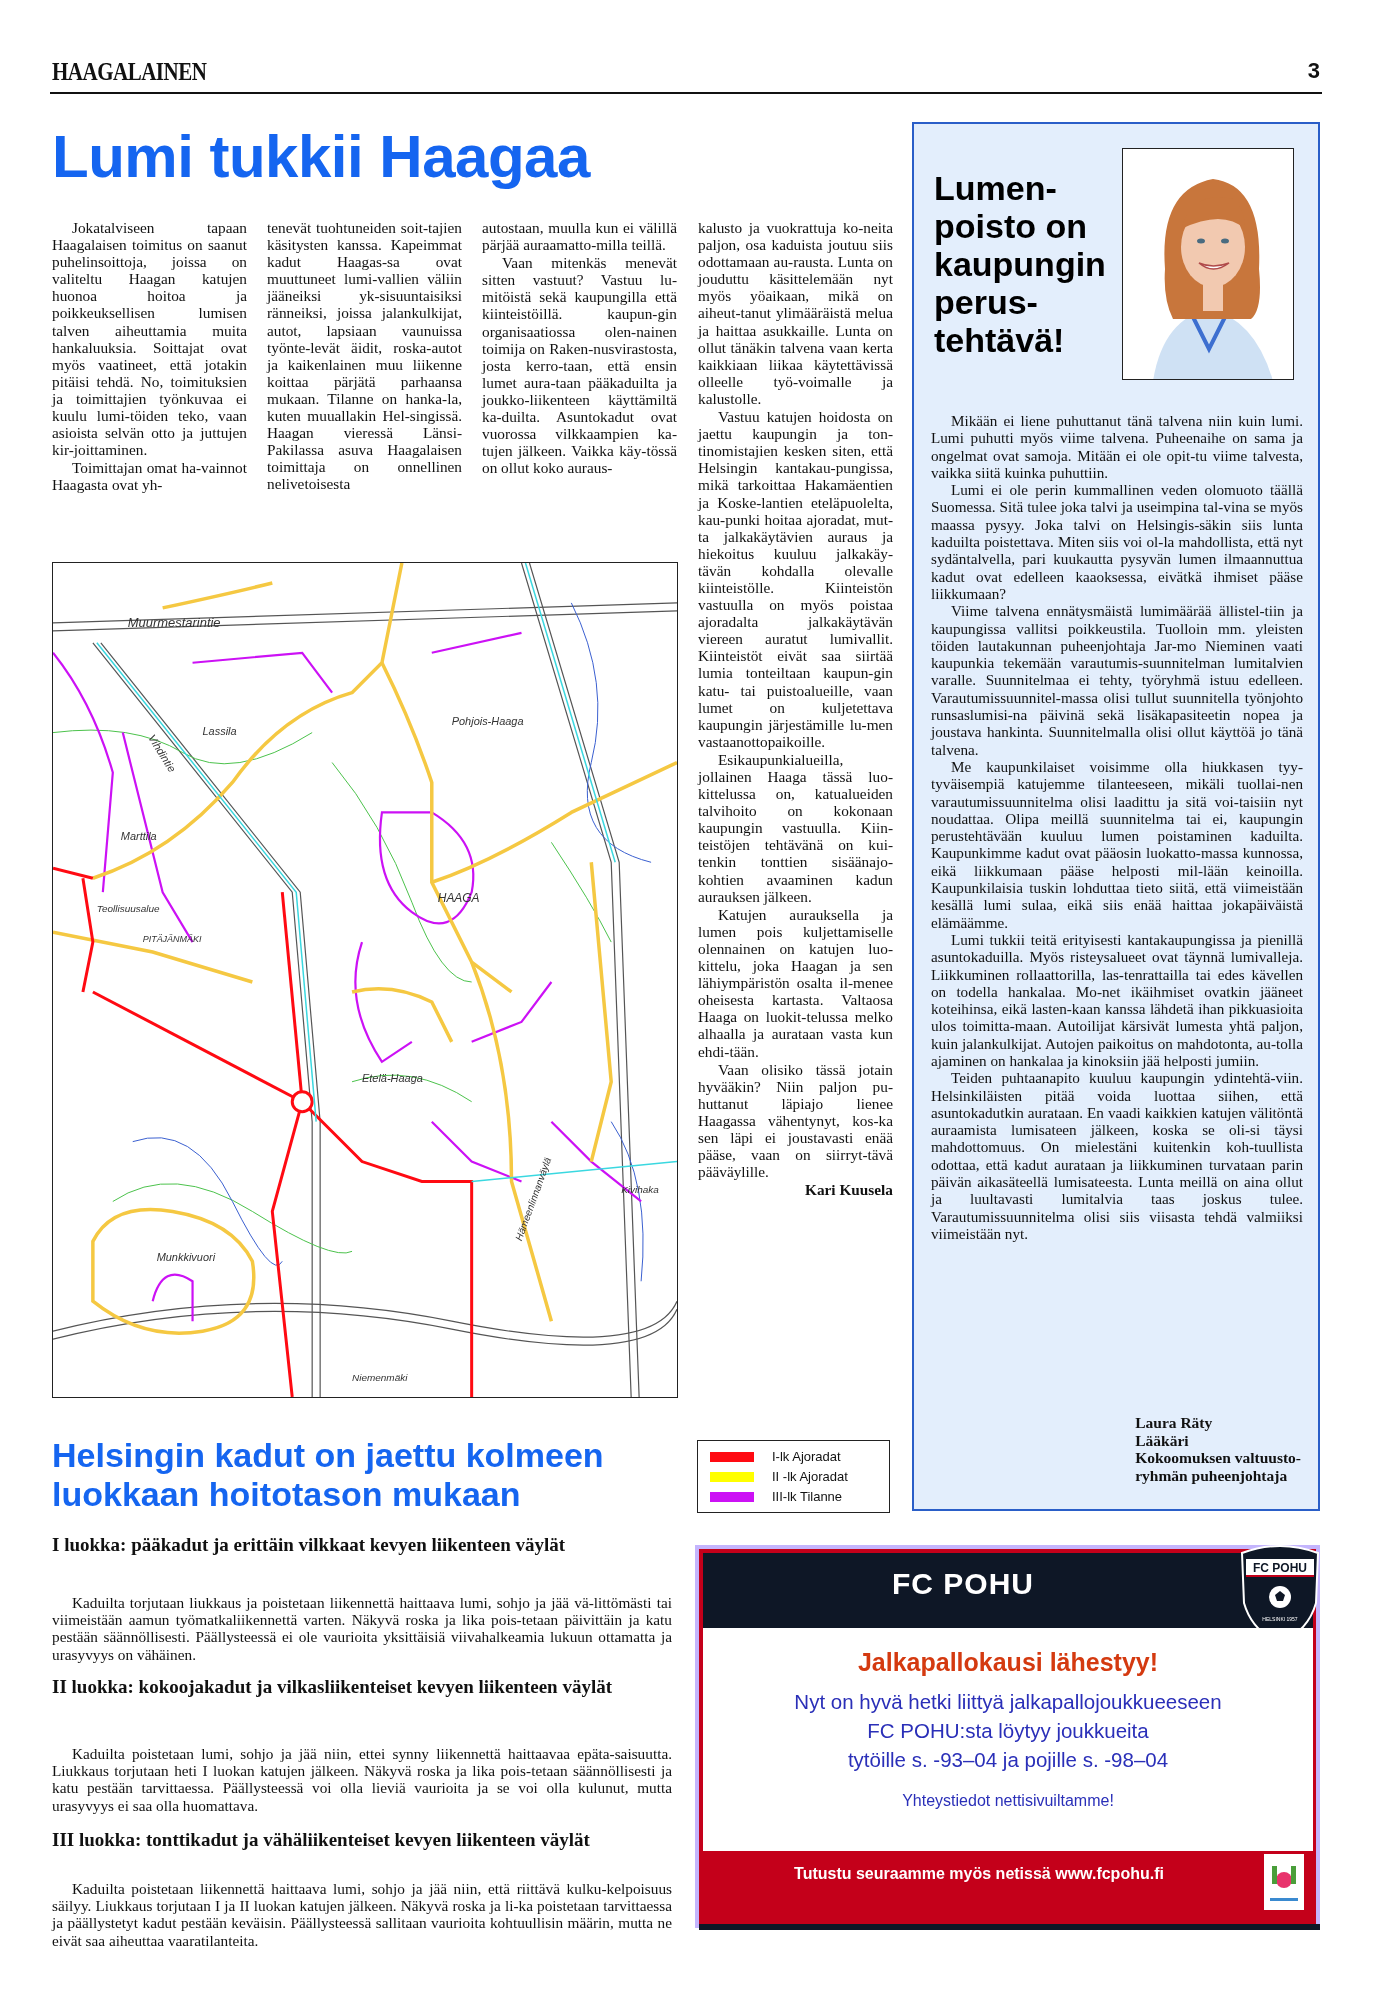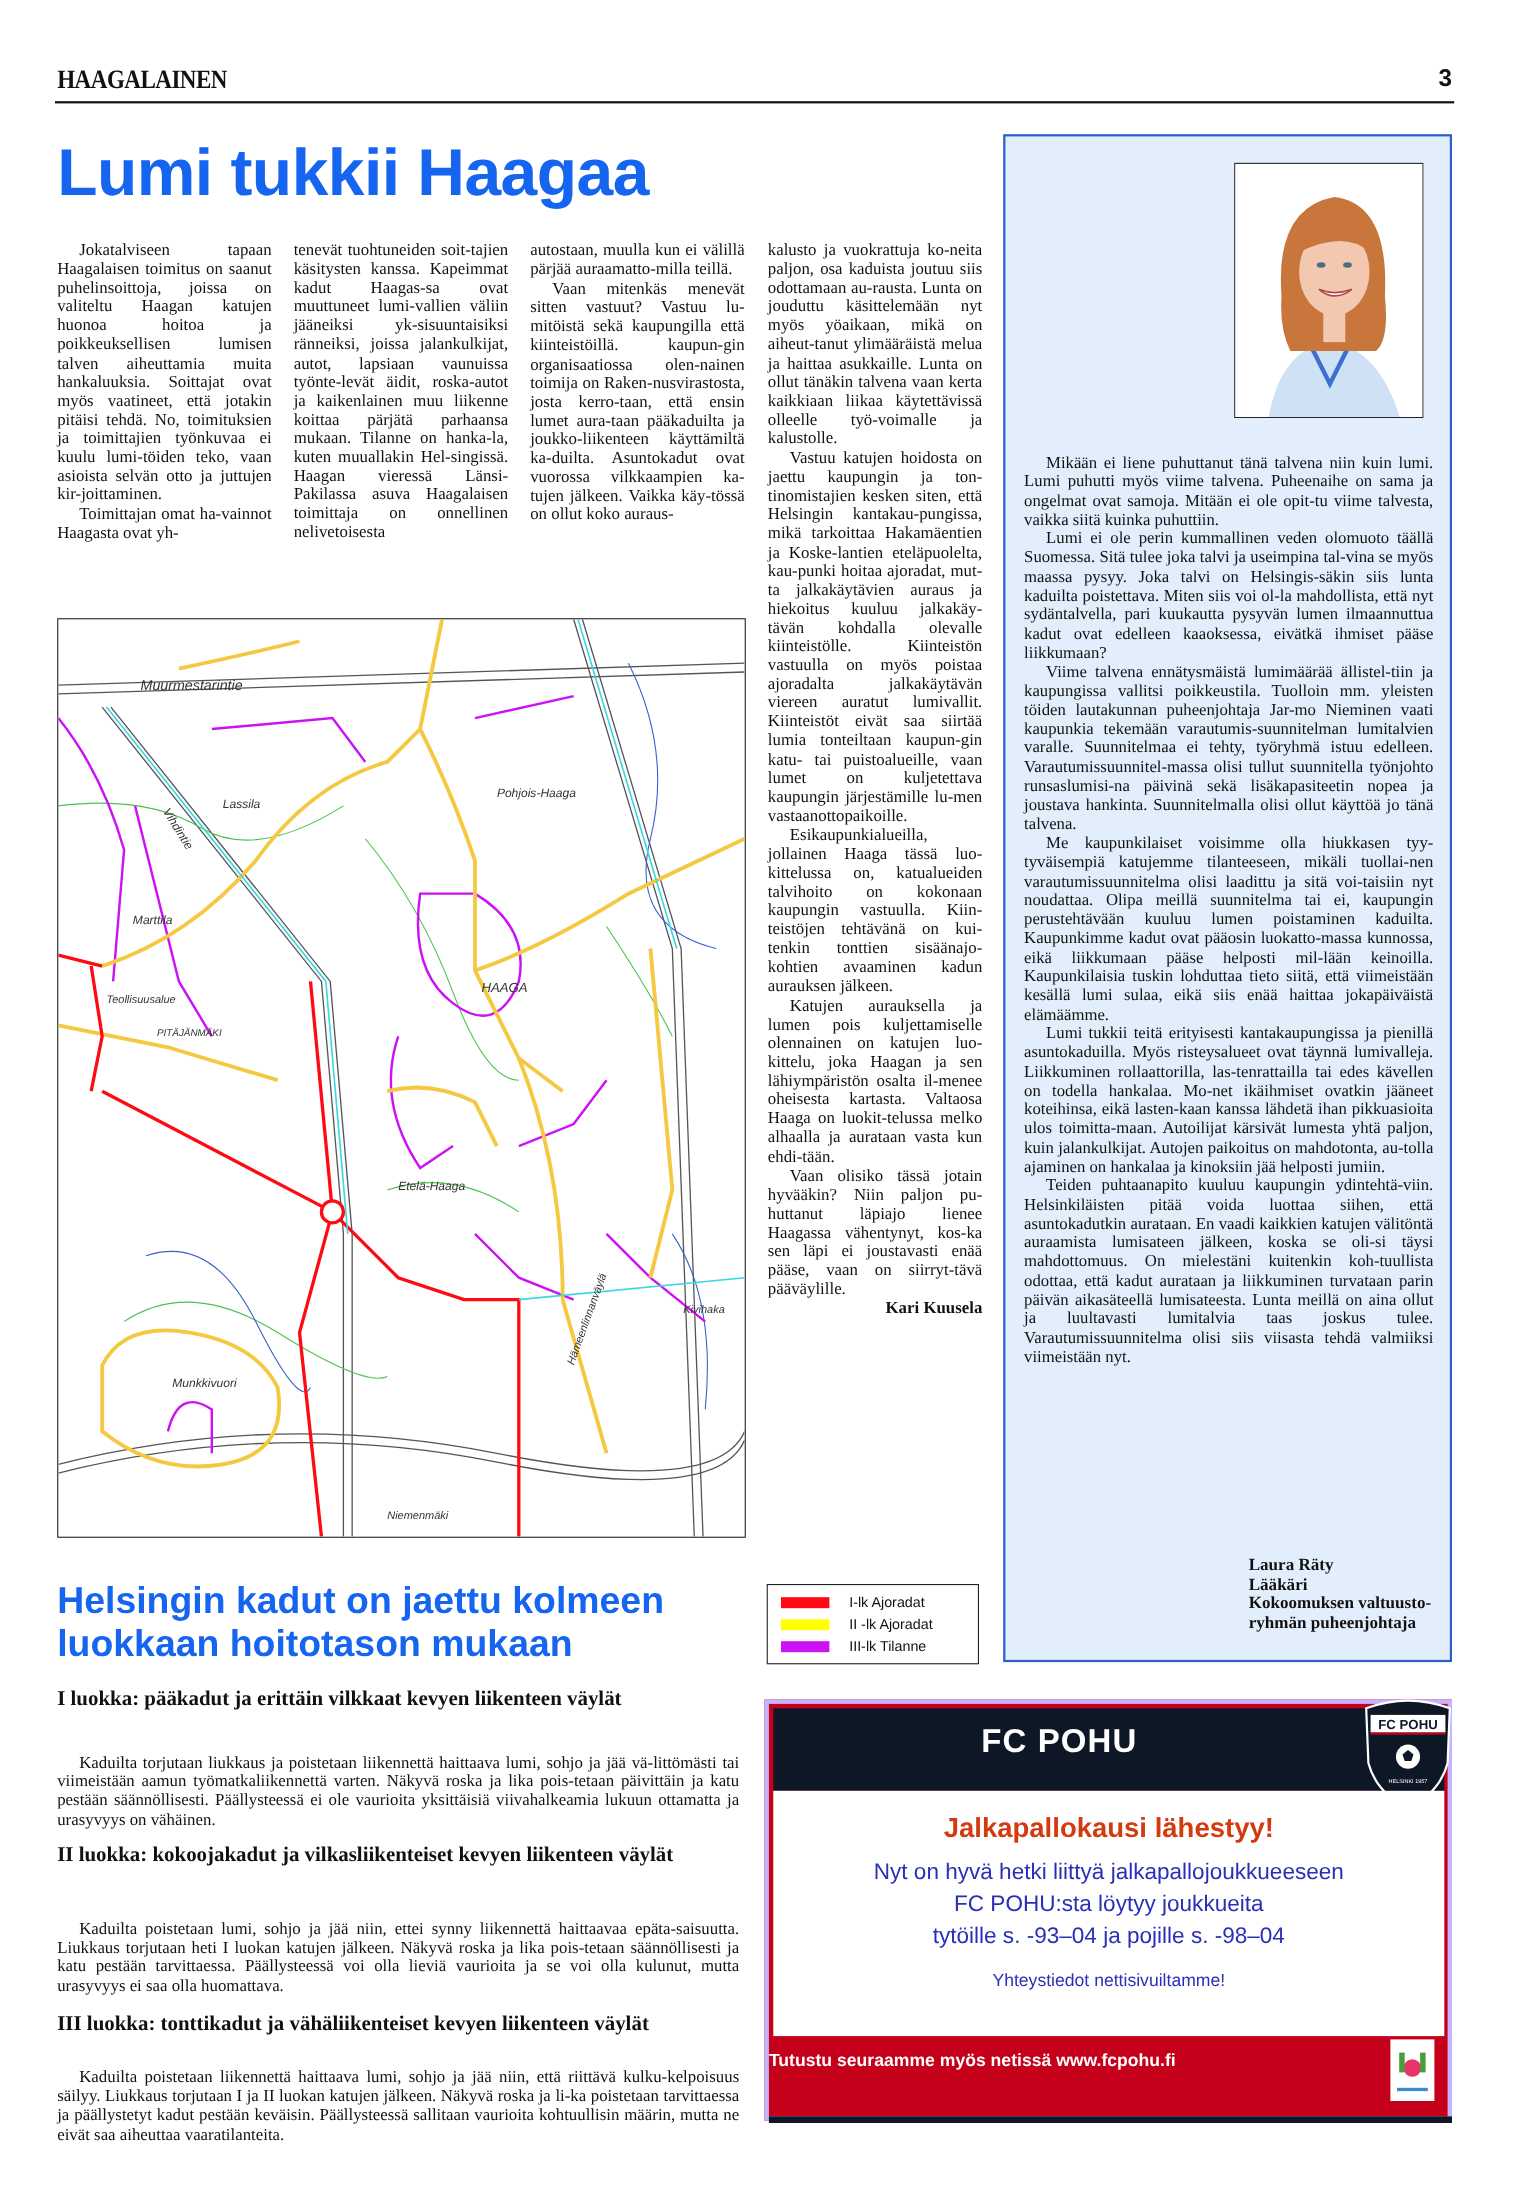--- a/index.html
+++ b/index.html
@@ -43,21 +43,21 @@
 
   .ad { position: absolute; left: 695px; top: 1545px; width: 625px; height: 383px; background: #c4001a; border: 4px solid #c4b5fd; }
   .ad-topbar { position: absolute; left: 4px; top: 4px; width: 610px; height: 75px; background: #0e1726; }
   .ad-brand { position: absolute; left: 0; top: 14px; width: 520px; text-align: center; font-family: "Liberation Sans", sans-serif; font-weight: bold; font-size: 30px; color: #fff; letter-spacing: 1px; }
   .ad-crest { position: absolute; right: -6px; top: -8px; width: 84px; height: 104px; }
   .ad-white { position: absolute; left: 4px; top: 79px; width: 610px; height: 223px; background: #fff; text-align: center; font-family: "Liberation Sans", sans-serif; }
   .ad-head { margin-top: 20px; font-weight: bold; font-size: 25px; color: #d43a10; }
   .ad-line { font-size: 20.5px; color: #2a2fb8; line-height: 29px; }
   .ad-line.first { margin-top: 10px; }
   .ad-contact { margin-top: 18px; font-size: 16px; color: #2a2fb8; }
-  .ad-footer { position: absolute; left: 0; top: 316px; width: 560px; font-family: "Liberation Sans", sans-serif; font-weight: bold; font-size: 16px; color: #fff; }
+  .ad-footer { position: absolute; left: 0; top: 316px; width: 560px; text-align: center; font-family: "Liberation Sans", sans-serif; font-weight: bold; font-size: 16px; color: #fff; }
   .ad-badge { position: absolute; right: 12px; top: 305px; width: 40px; height: 56px; background: #fff; }
   .ad-bottom { position: absolute; left: 0; bottom: -6px; width: 621px; height: 6px; background: #0e1726; }
 </style>
 </head>
 <body>
 
 <div class="masthead">HAAGALAINEN</div>
 <div class="page-num">3</div>
 <div class="top-rule"></div>
 
@@ -180,20 +180,27 @@
 <h3 class="cls-head" style="top:1535px">I luokka: pääkadut ja erittäin vilkkaat kevyen liikenteen väylät</h3>
 <p class="cls-body" style="top:1570px">Kaduilta torjutaan liukkaus ja poistetaan liikennettä haittaava lumi, sohjo ja jää vä-littömästi tai viimeistään aamun työmatkaliikennettä varten. Näkyvä roska ja lika pois-tetaan päivittäin ja katu pestään säännöllisesti. Päällysteessä ei ole vaurioita yksittäisiä viivahalkeamia lukuun ottamatta ja urasyvyys on vähäinen.</p>
 
 <h3 class="cls-head" style="top:1677px">II luokka: kokoojakadut ja vilkasliikenteiset kevyen liikenteen väylät</h3>
 <p class="cls-body" style="top:1721px">Kaduilta poistetaan lumi, sohjo ja jää niin, ettei synny liikennettä haittaavaa epäta-saisuutta. Liukkaus torjutaan heti I luokan katujen jälkeen. Näkyvä roska ja lika pois-tetaan säännöllisesti ja katu pestään tarvittaessa. Päällysteessä voi olla lieviä vaurioita ja se voi olla kulunut, mutta urasyvyys ei saa olla huomattava.</p>
 
 <h3 class="cls-head" style="top:1830px">III luokka: tonttikadut ja vähäliikenteiset kevyen liikenteen väylät</h3>
 <p class="cls-body" style="top:1856px">Kaduilta poistetaan liikennettä haittaava lumi, sohjo ja jää niin, että riittävä kulku-kelpoisuus säilyy. Liukkaus torjutaan I ja II luokan katujen jälkeen. Näkyvä roska ja li-ka poistetaan tarvittaessa ja päällystetyt kadut pestään keväisin. Päällysteessä sallitaan vaurioita kohtuullisin määrin, mutta ne eivät saa aiheuttaa vaaratilanteita.</p>
 
 <aside class="opinion">
+  <div class="op-title">
+    <div>Lumen-</div>
+    <div>poisto on</div>
+    <div>kaupungin</div>
+    <div>perus-</div>
+    <div>tehtävä!</div>
+  </div>
   <div class="op-photo">
     <svg viewBox="0 0 172 232" width="172" height="232">
       <rect width="172" height="232" fill="#ffffff"></rect>
       <path d="M30 232 Q40 170 86 160 Q132 170 150 232 Z" fill="#cfe1f4"></path>
       <path d="M70 168 L86 200 L102 168" fill="none" stroke="#3d6fd0" stroke-width="4"></path>
       <path d="M42 120 Q36 40 90 30 Q140 36 136 120 Q140 160 128 170 L50 170 Q40 150 42 120 Z" fill="#c8763c"></path>
       <ellipse cx="90" cy="98" rx="32" ry="40" fill="#f2c9b0"></ellipse>
       <path d="M58 80 Q70 40 110 50 Q122 60 122 80 Q100 60 58 80 Z" fill="#c8763c"></path>
       <ellipse cx="78" cy="92" rx="4" ry="2.5" fill="#4a6b80"></ellipse>
       <ellipse cx="102" cy="92" rx="4" ry="2.5" fill="#4a6b80"></ellipse>

